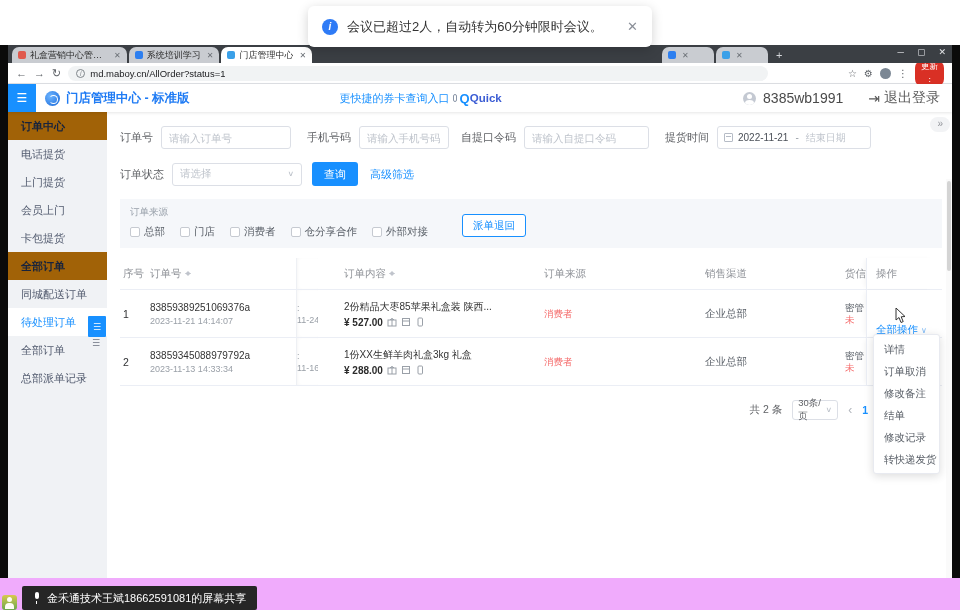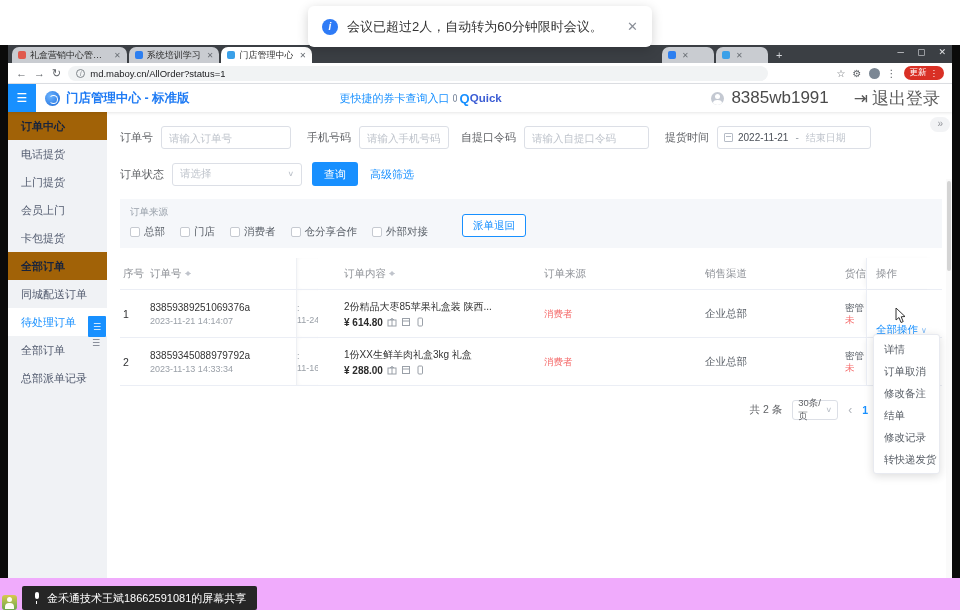--- a/index.html
+++ b/index.html
@@ -24,36 +24,36 @@
   .win-controls { position:absolute; right:6px; top:2px; display:flex; gap:13px; color:#e3e5e8; font-size:9px; }
 
   .urlbar { height:21px; background:#fff; border-bottom:1px solid #dfe1e5; display:flex; align-items:center; padding:0 8px; gap:7px; flex:none; }
   .nav-ic { color:#5f6368; font-size:11px; line-height:1; }
   .url-field { flex:1; max-width:700px; height:15px; background:#f1f3f4; border-radius:8px; display:flex; align-items:center; gap:5px; padding:0 8px; }
   .info-badge { width:9px; height:9px; border:1px solid #80868b; border-radius:50%; color:#80868b; font-size:6.5px; display:flex; align-items:center; justify-content:center; font-style:italic; flex:none; }
   .url-text { font-size:9.5px; color:#202124; white-space:nowrap; overflow:hidden; }
   .urlbar-right { display:flex; align-items:center; gap:7px; margin-left:auto; }
   .ext-ic { color:#5f6368; font-size:10px; }
   .avatar-dot { width:11px; height:11px; border-radius:50%; background:#7b8794; position:relative; }
-  .update-pill { background:#d93025; color:#fff; font-size:8.5px; border-radius:8px; padding:1px 6px; display:flex; align-items:center; gap:3px; }
+  .update-pill { background:#d93025; color:#fff; font-size:8.5px; border-radius:8px; padding:1px 6px; display:flex; align-items:center; gap:3px;flex-direction:column; }
 
   
   .app { flex:1; display:flex; flex-direction:column; min-height:0; }
   .app-header { height:28px; background:#fff; box-shadow:0 1px 3px rgba(0,0,0,.10); display:flex; align-items:center; position:relative; z-index:6; flex:none; }
   .burger-btn { width:28px; height:28px; background:#1890ff; color:#fff; display:flex; align-items:center; justify-content:center; font-size:12px; flex:none; }
   .app-logo { width:15px; height:15px; border-radius:50%; background:radial-gradient(circle at 35% 35%, #6db5ff, #1565d8); margin:0 6px 0 9px; position:relative; flex:none; }
   .app-logo::after { content:""; position:absolute; left:4px; top:4px; width:7px; height:7px; border:1.5px solid #fff; border-radius:50%; border-left-color:transparent; }
   .app-title { color:#1f7bf4; font-weight:bold; font-size:12.5px; white-space:nowrap; }
   .header-center { display:flex; align-items:center; margin-left:150px; font-size:11px; }
   .quick-link { color:#1890ff; }
   .phone-ic { width:10px; height:10px; position:relative; }
   .phone-ic::before { content:""; position:absolute; inset:1px 3px; border:1px solid #8b97a8; border-radius:2px; }
   .q-badge { color:#1890ff; font-weight:bold; font-size:13px; }
   .quick-label { color:#3c5dd4; font-weight:bold; font-size:11.5px; }
-  .header-right { margin-left:auto; display:flex; align-items:center; gap:7px; padding-right:12px; font-size:17px; color:#4a4a4a; }
+  .header-right { margin-left:auto; display:flex; align-items:center; gap:7px; padding-right:12px; font-size:14px; color:#4a4a4a; }
   .user-avatar { width:13px; height:13px; border-radius:50%; background:#c4c9d2; position:relative; overflow:hidden; }
   .user-avatar::before { content:""; position:absolute; top:2px; left:4px; width:5px; height:5px; border-radius:50%; background:#fff; }
   .user-avatar::after { content:""; position:absolute; top:8px; left:2px; width:9px; height:6px; border-radius:50% 50% 0 0; background:#fff; }
   .logout-wrap { display:flex; align-items:center; gap:4px; margin-left:18px; color:#5a5a5a; }
 
   
   .app-body { flex:1; display:flex; background:#fff; position:relative; min-height:0; }
   .sidebar { width:99px; background:#f0f2f5; flex:none; }
   .side-item { height:28px; line-height:28px; padding-left:13px; font-size:11px; color:#515a6e; white-space:nowrap; overflow:hidden; }
   .side-item.section { background:#a16207; color:#17233d; font-weight:bold; }
@@ -338,21 +338,21 @@
             <div class="order-no">83859389251069376a</div>
             <div class="order-time">2023-11-21 14:14:07</div>
           </div>
           <div class="c3">
             <div class="frag">:</div>
             <div class="frag">11-24</div>
           </div>
           <div class="c4">
             <div class="content-line">2份精品大枣85苹果礼盒装 陕西...</div>
             <div class="price-line">
-              <span class="price">¥ 614.80</span>
+              <span class="price">¥ 527.00</span>
               <span class="mini-ic">
                   <svg width="10" height="10" viewBox="0 0 10 10">
                     <rect x="1" y="3" width="8" height="6" fill="none" stroke="#9aa0a8" stroke-width="1"></rect>
                     <line x1="5" y1="3" x2="5" y2="9" stroke="#9aa0a8" stroke-width="1"></line>
                     <path d="M3 3 Q5 0 5 3 Q5 0 7 3" fill="none" stroke="#9aa0a8" stroke-width="1"></path>
                   </svg>
                 </span>
               <span class="mini-ic">
                   <svg width="10" height="10" viewBox="0 0 10 10">
                     <rect x="1.5" y="1.5" width="7" height="7" fill="none" stroke="#9aa0a8" stroke-width="1"></rect>

